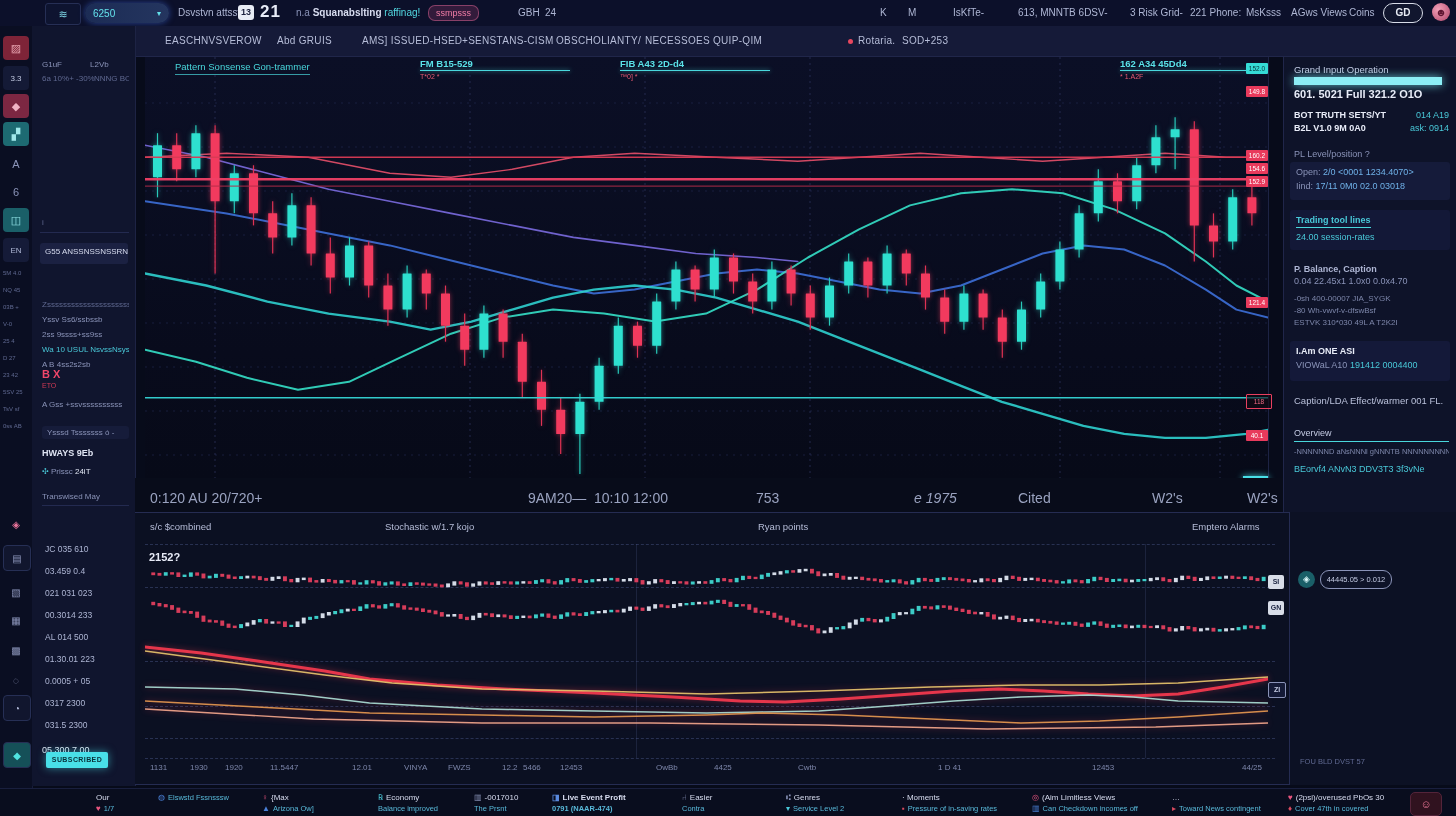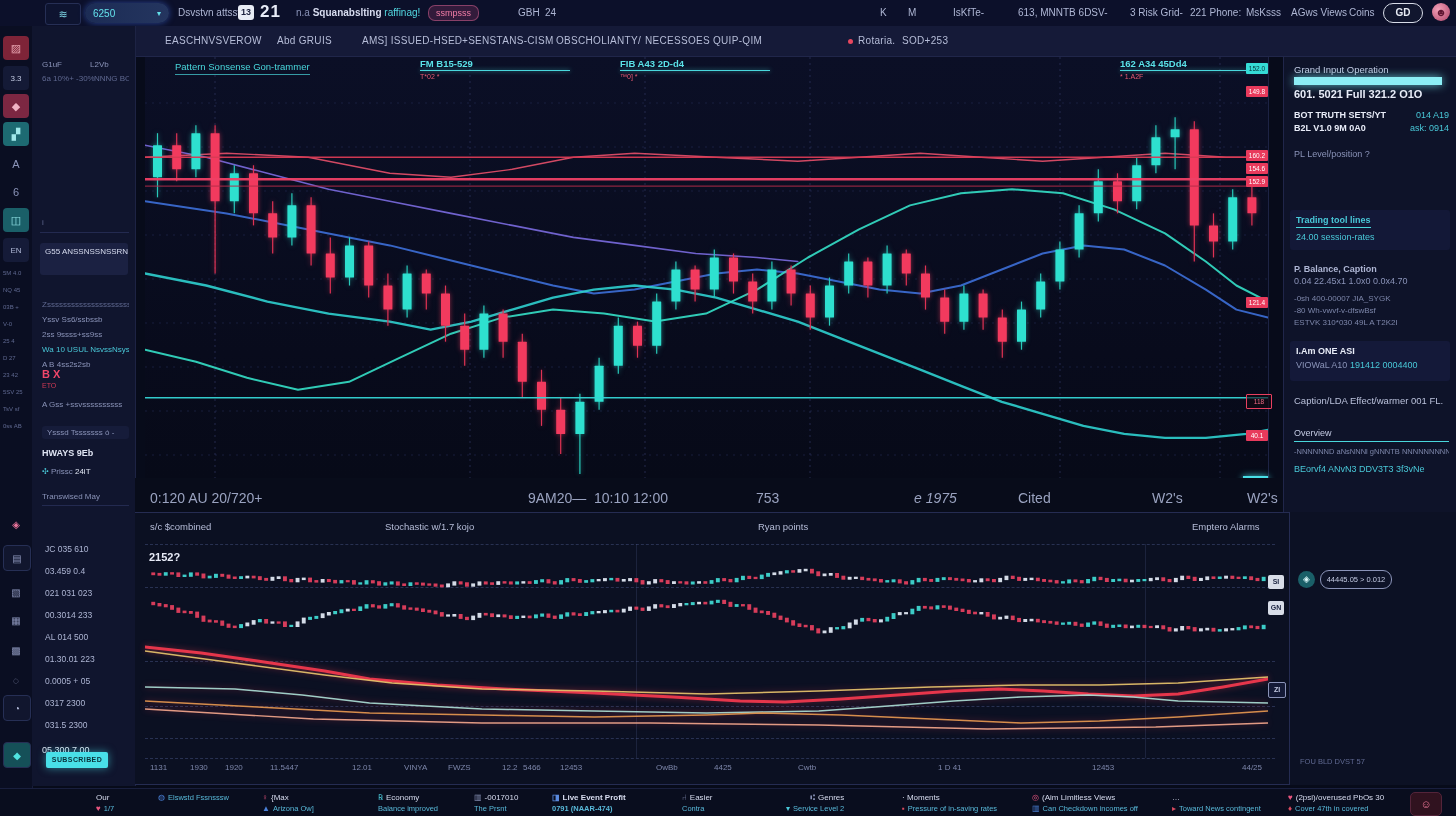--- a/index.html
+++ b/index.html
@@ -35,21 +35,21 @@
   #rail{position:absolute;left:0;top:26px;width:32px;height:790px;background:#0a0e22;border-right:1px solid #161c3a;}
   .rail-tile{position:absolute;left:3px;width:26px;height:24px;border-radius:4px;font-size:10px;
       display:flex;align-items:center;justify-content:center;}
   .rail-mini{position:absolute;left:3px;width:27px;font-size:6px;color:#5f6890;white-space:nowrap;overflow:hidden;}
   
   #sidebar{position:absolute;left:32px;top:26px;width:103px;height:760px;background:#10152e;border-right:1px solid #1d2344;font-size:8px;}
   .sb-abs{position:absolute;left:10px;right:6px;white-space:nowrap;overflow:hidden;}
   .c-w{color:#dfe4f2;} .c-g{color:#8a93b8;} .c-g2{color:#5f6890;} .c-b{color:#5a8adf;} .c-t{color:#49c8d8;}
   .watch-box{position:absolute;left:8px;top:69px;width:88px;height:134px;background:#171d3d;border-radius:4px;padding:6px 6px 0 6px;box-sizing:border-box;}
   .watch-item{height:21px;line-height:21px;white-space:nowrap;overflow:hidden;}
-  .pos-box{position:absolute;left:8px;top:217px;width:88px;height:32px;background:#1b2142;border-radius:3px;color:#d7dcef;line-height:17px;padding:0 5px;box-sizing:border-box;white-space:nowrap;overflow:hidden;}
+  .pos-box{position:absolute;left:8px;top:217px;width:88px;height:21px;background:#1b2142;border-radius:3px;color:#d7dcef;line-height:17px;padding:0 5px;box-sizing:border-box;white-space:nowrap;overflow:hidden;}
   .sell-main{color:#f0466a;font-weight:bold;font-size:11px;}
   .sell-sub{color:#d13a55;font-size:7px;}
   .boxed-row{background:#161c3a;border-radius:3px;padding:2px 5px;}
   .num-row{height:22px;line-height:22px;color:#aeb6d4;font-size:8.5px;white-space:nowrap;}
   .cta-btn{position:absolute;left:14px;top:726px;width:62px;height:16px;background:#49e0e8;border-radius:2px;
       color:#083038;font-size:7px;font-weight:bold;text-align:center;line-height:16px;box-shadow:0 0 9px rgba(73,224,232,.55);letter-spacing:.4px;overflow:hidden;}
   
   #price-axis{position:absolute;left:135px;top:57px;width:31px;height:421px;border-right:1px solid #232a50;background:transparent;}
   .pa-tick{position:absolute;right:4px;font-size:6.5px;color:#545d82;}
   #chart-wrap{position:absolute;left:145px;top:57px;width:1123px;height:421px;
@@ -852,20 +852,24 @@
     <div class="rp-abs rp-white" style="top:31px;font-size:11px">601. 5021 Full 321.2 O1O</div>
     <div class="rp-abs" style="top:53px">
       <span class="rp-white">BOT TRUTH SETS/YT</span>
       <span class="rp-teal" style="float:right">014 A19</span>
     </div>
     <div class="rp-abs" style="top:66px">
       <span class="rp-white">B2L V1.0 9M 0A0</span>
       <span class="rp-teal" style="float:right">ask: 0914</span>
     </div>
     <div class="rp-abs rp-gray" style="top:92px">PL Level/position   ?</div>
+    <div class="rp-box" style="top:105px;height:38px">
+      <div><span class="rp-gray">Open:</span> <span style="color:#6fb1e8">2/0  &lt;0001 1234.4070&gt;</span></div>
+      <div style="margin-top:4px"><span class="rp-gray">Iind:</span> <span style="color:#6fb1e8">17/11 0M0 02.0  03018</span></div>
+    </div>
     <div class="rp-box" style="top:153px;height:40px;background:#131837">
       <div class="rp-teal rp-underline" style="font-weight:bold">Trading tool lines</div>
       <div class="rp-teal" style="margin-top:4px">24.00 session-rates</div>
     </div>
     <div class="rp-abs" style="top:207px;color:#aeb6d4;font-weight:bold">P. Balance, Caption</div>
     <div class="rp-abs rp-gray" style="top:219px">0.04   22.45x1   1.0x0   0.0x4.70</div>
     <div id="rp-fines" class="rp-abs" style="top:236px;font-size:8px;line-height:12px;color:#7d86aa">
         <div>-0sh 400-00007 JIA_SYGK</div>
         <div>-80 Wh-vwvf-v-dfswBsf</div>
         <div>ESTVK 310*030 49L A T2K2I</div>
@@ -910,21 +914,21 @@
         <div class="tk-bot">The Prsnt</div>
       </div>
       <div class="tk-item" style="left: 552px; font-weight: bold;">
         <div class="tk-top"><span class="tk-ic" style="color: rgb(90, 138, 223);">◨</span>Live Event Profit</div>
         <div class="tk-bot">0791 (NAAR-474)</div>
       </div>
       <div class="tk-item" style="left: 682px;">
         <div class="tk-top"><span class="tk-ic" style="color: rgb(138, 147, 184);">⑁</span>Easier</div>
         <div class="tk-bot">Contra</div>
       </div>
-      <div class="tk-item" style="left: 786px; text-align: right;">
+      <div class="tk-item" style="left: 786px;">
         <div class="tk-top"><span class="tk-ic" style="color: rgb(138, 147, 184);">⑆</span>Genres</div>
         <div class="tk-bot"><span class="tk-ic" style="color: rgb(73, 200, 216);">▾</span>Service Level 2</div>
       </div>
       <div class="tk-item" style="left: 902px;">
         <div class="tk-top">· Moments</div>
         <div class="tk-bot"><span class="tk-ic" style="color: rgb(216, 74, 95);">▪</span>Pressure of in-saving rates</div>
       </div>
       <div class="tk-item" style="left: 1032px;">
         <div class="tk-top"><span class="tk-ic" style="color: rgb(232, 85, 127);">◎</span>(Aim Limitless Views</div>
         <div class="tk-bot"><span class="tk-ic" style="color: rgb(74, 128, 216);">▥</span>Can Checkdown incomes off</div>

